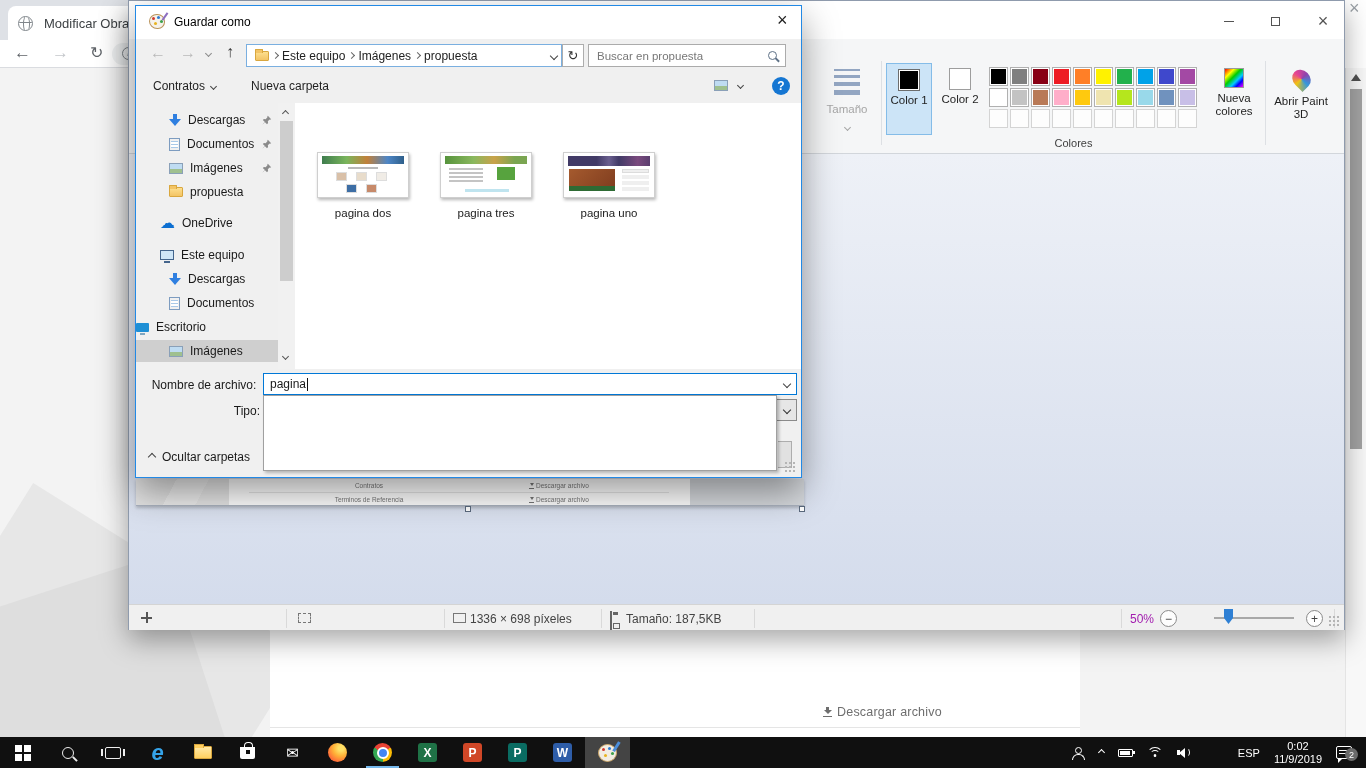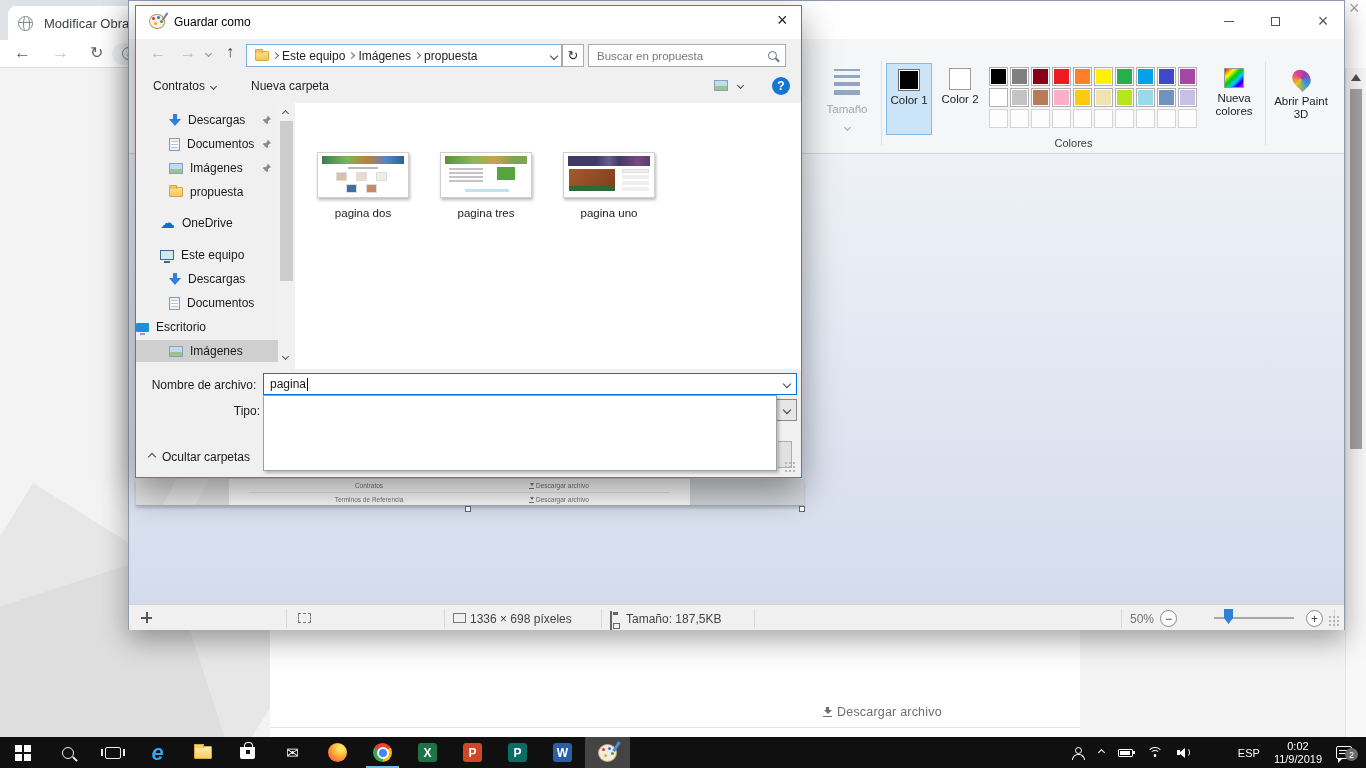--- a/index.html
+++ b/index.html
@@ -319,21 +319,21 @@
       <div class="sb-vline" style="left:157px;"></div>
       <span class="abs sb-sel" style="left:169px;top:8px;"></span>
       <div class="sb-vline" style="left:315px;"></div>
       <span class="abs sb-canv" style="left:324px;top:8px;"></span>
       <span class="abs" style="left:341px;top:7px;font-size:12px;color:#444;">1336 × 698 píxeles</span>
       <div class="sb-vline" style="left:472px;"></div>
       <span class="abs sb-disk" style="left:481px;top:7px;"></span>
       <span class="abs" style="left:497px;top:7px;font-size:12px;color:#444;">Tamaño: 187,5KB</span>
       <div class="sb-vline" style="left:625px;"></div>
       <div class="sb-vline" style="left:992px;"></div>
-      <span class="abs" style="left:997px;top:7px;width:28px;text-align:right;font-size:12px;color:#737373;">50%</span>
+      <span class="abs" style="left:997px;top:7px;width:28px;text-align:right;font-size:12px;color:#a21caf;">50%</span>
       <span class="abs zoom-circle" style="left:1031px;top:5px;">−</span>
       <div class="abs" style="left:1085px;top:12px;width:80px;height:2px;background:#a8a8a8;"></div>
       <div class="abs" style="left:1095px;top:4px;width:9px;height:15px;background:#2f80d4;clip-path:polygon(0 0,100% 0,100% 60%,50% 100%,0 60%);"></div>
       <span class="abs zoom-circle" style="left:1177px;top:5px;">+</span>
       <div class="sb-vline" style="left:1205px;"></div>
       <div class="abs grip" style="left:1199px;top:10px;"></div>
     </div>
   </div>
 
   <div class="dlg">

